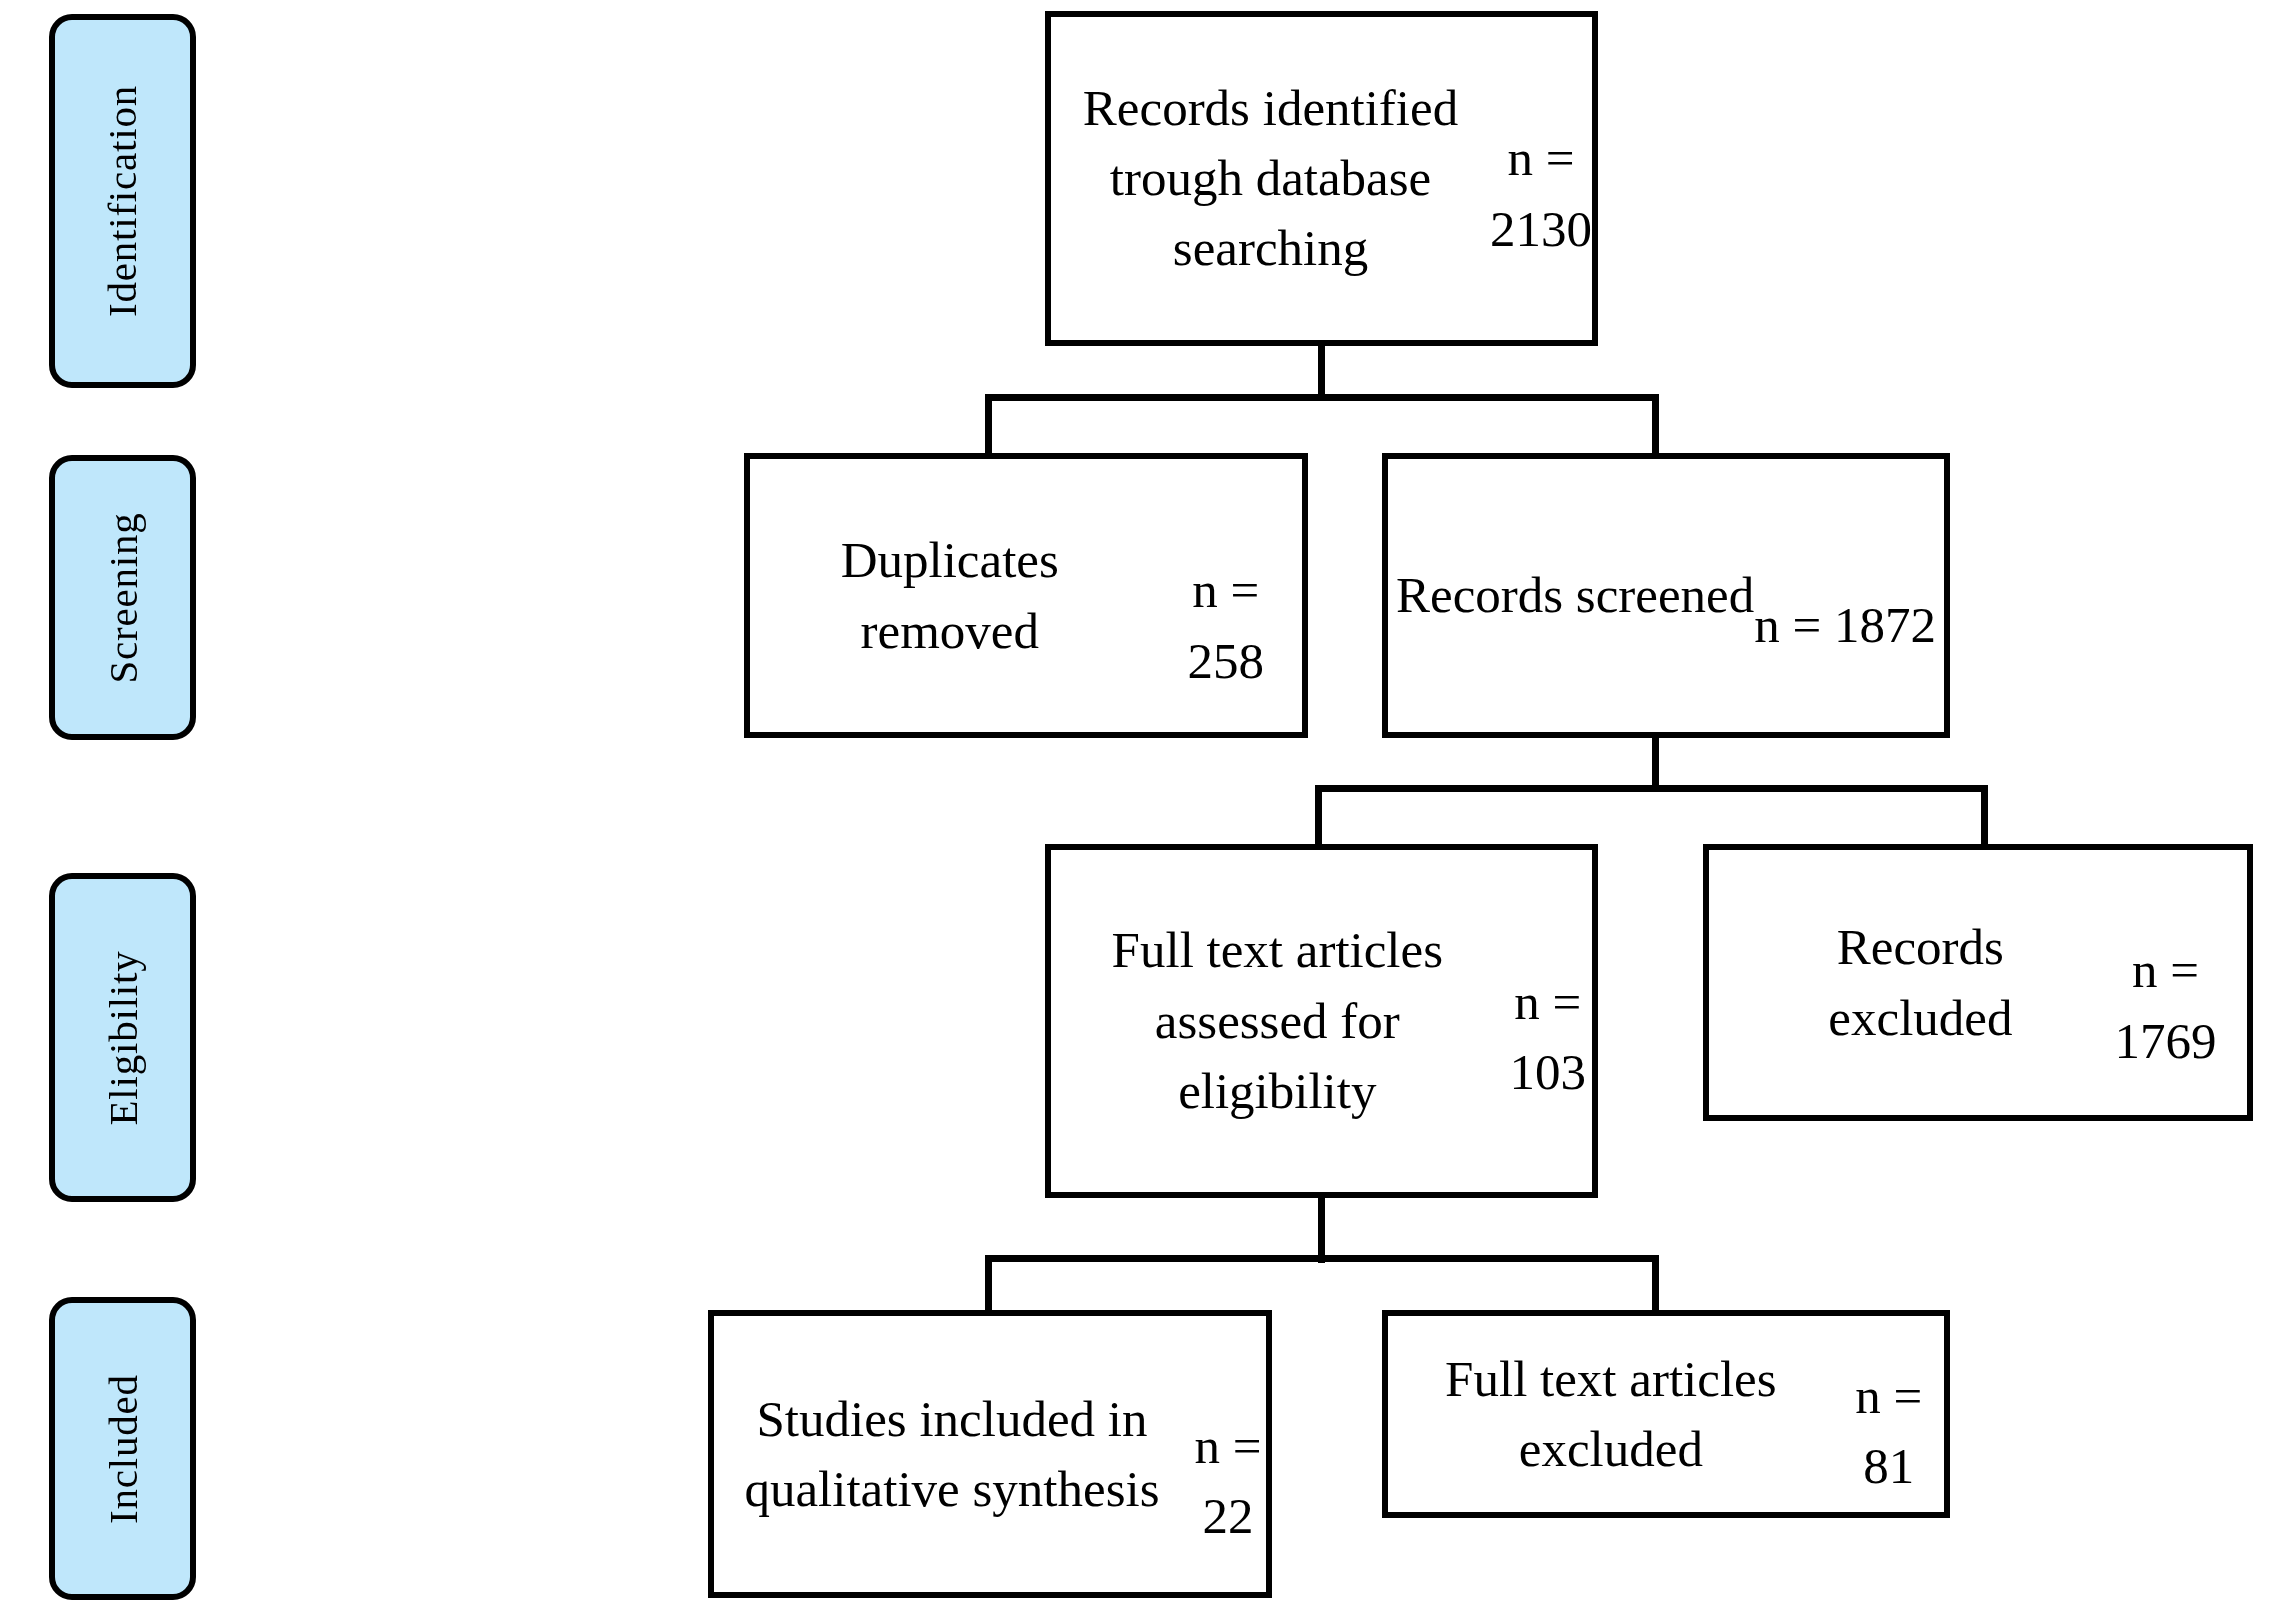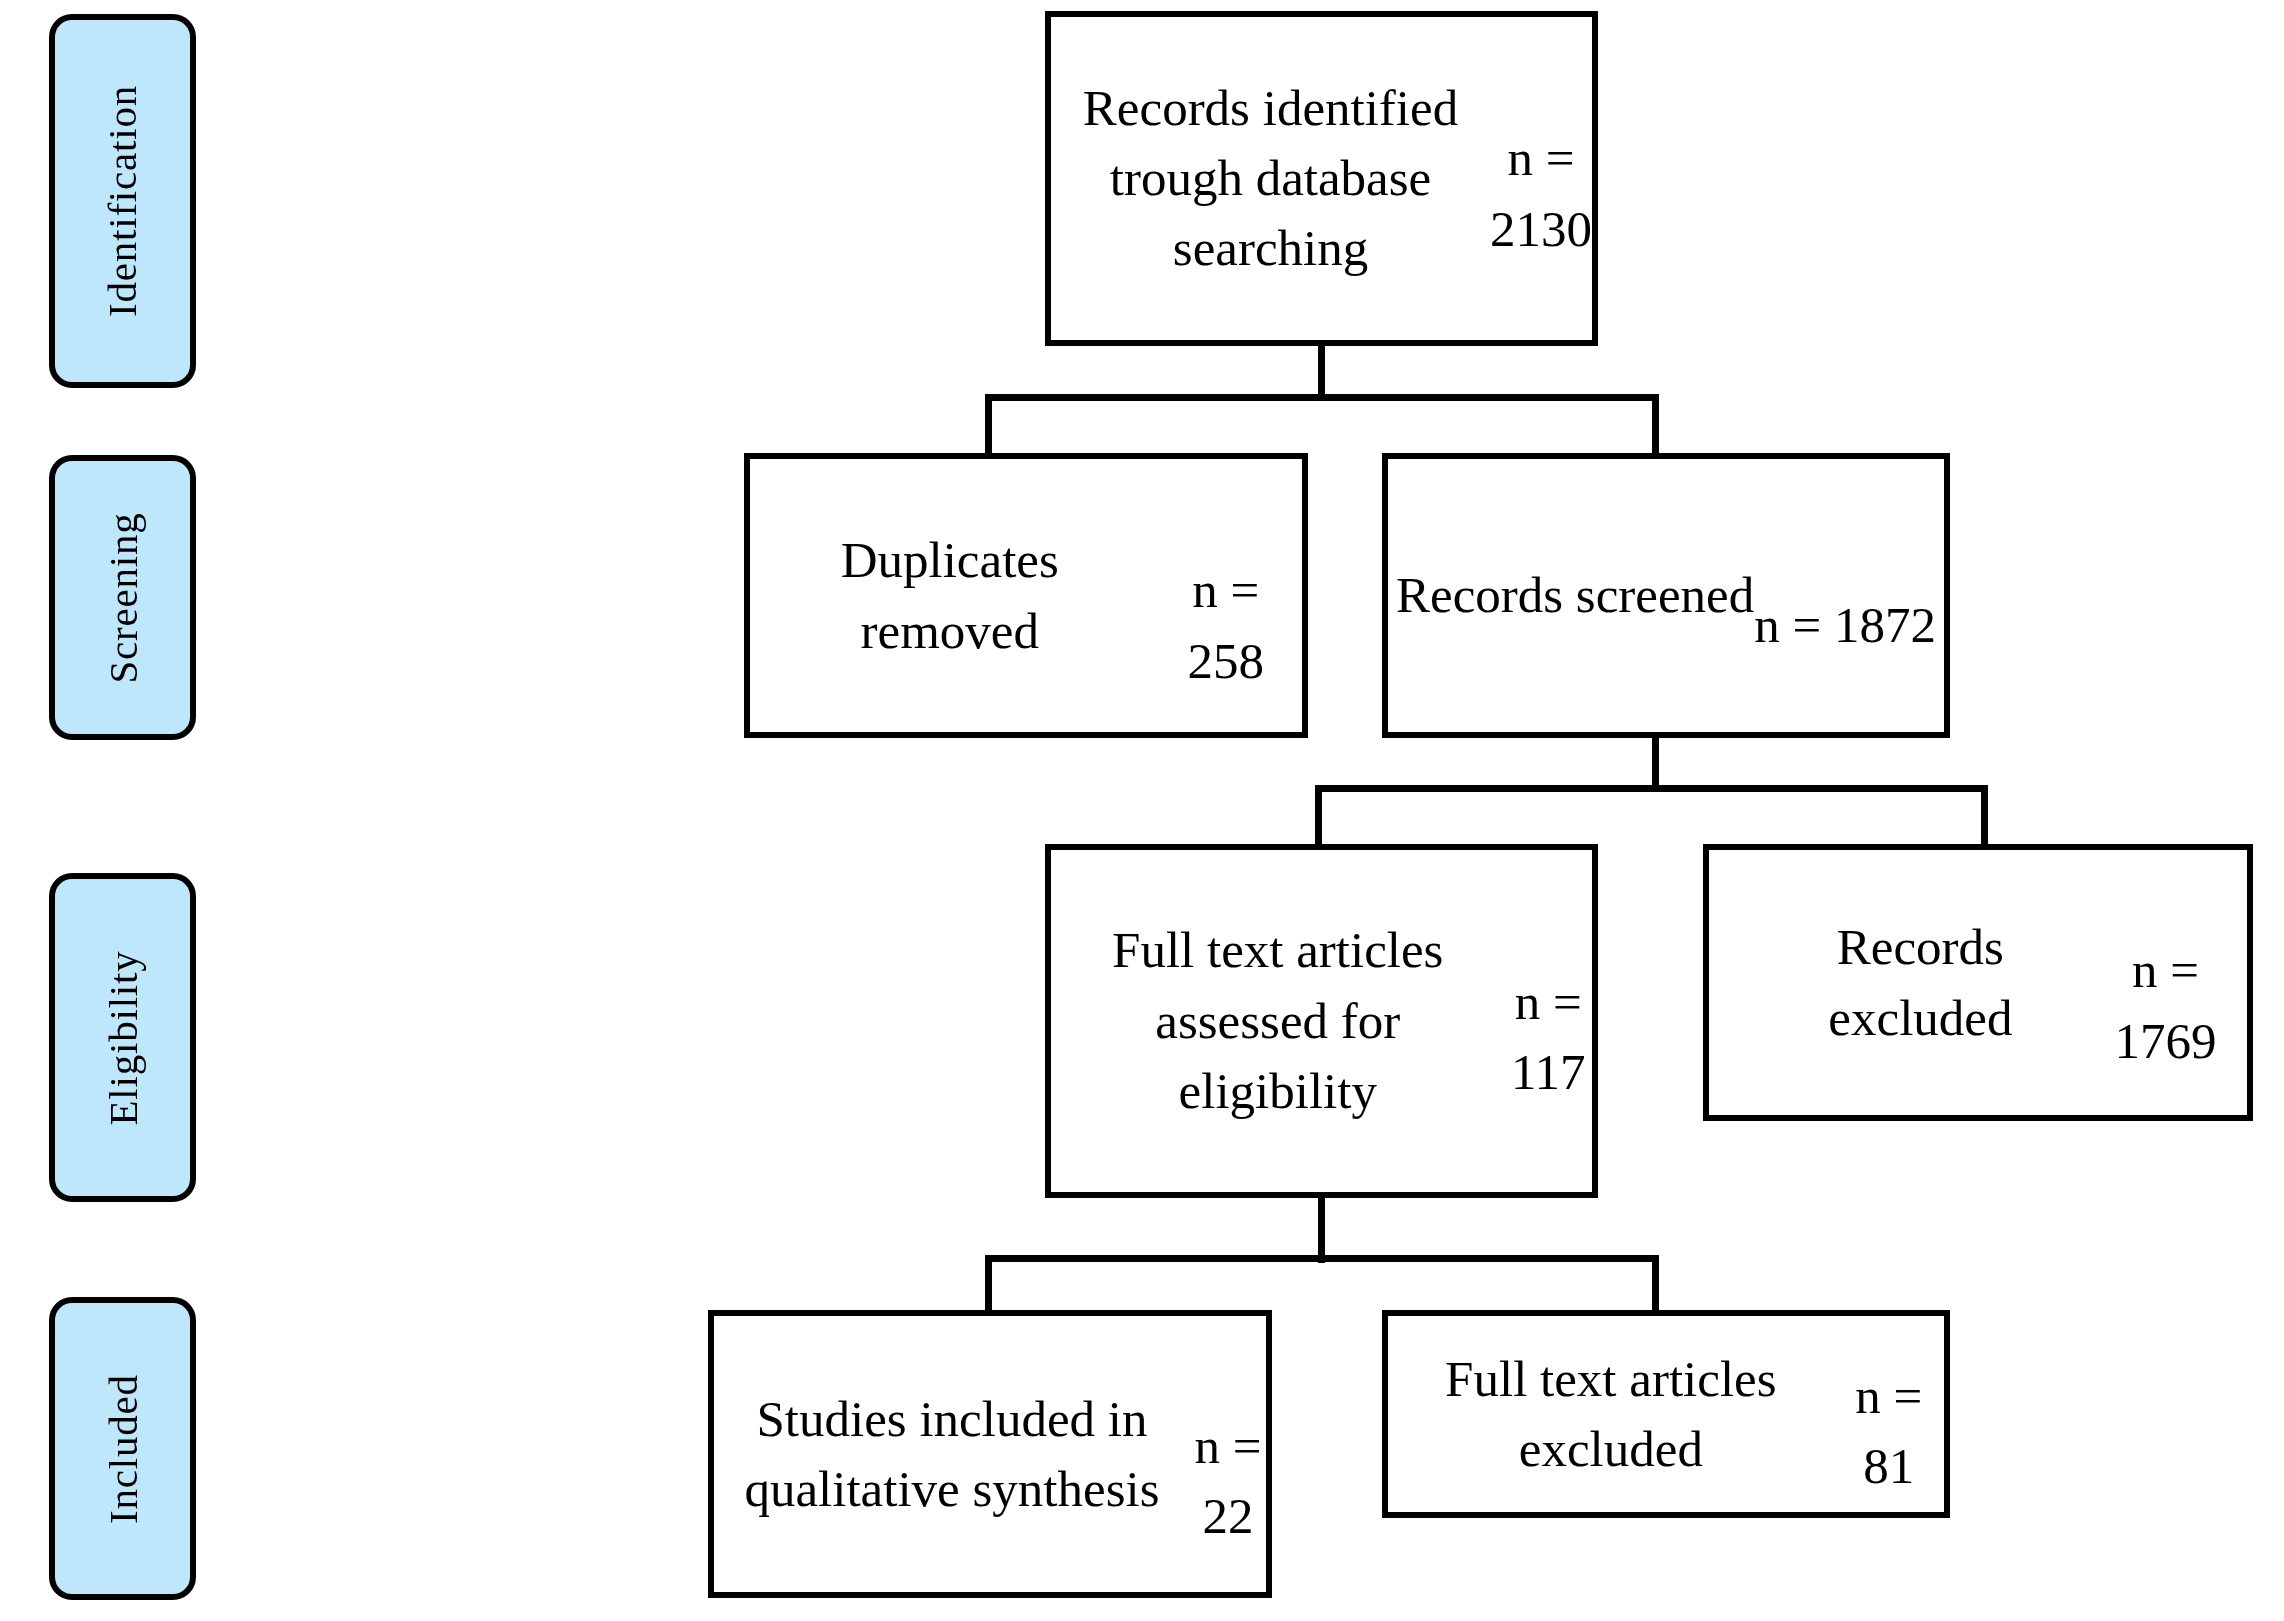--- a/index.html
+++ b/index.html
@@ -132,21 +132,21 @@
     <span class="box-n">n = 258</span>
   </div>
 
   <div class="flow-box" id="box-records-screened">
     <span class="box-label">Records screened</span>
     <span class="box-n">n = 1872</span>
   </div>
 
   <div class="flow-box" id="box-fulltext-assessed">
     <span class="box-label">Full text articles assessed for eligibility</span>
-    <span class="box-n">n = 117</span>
+    <span class="box-n">n = 103</span>
   </div>
 
   <div class="flow-box" id="box-records-excluded">
     <span class="box-label">Records excluded</span>
     <span class="box-n">n = 1769</span>
   </div>
 
   <div class="flow-box" id="box-studies-included">
     <span class="box-label">Studies included in qualitative synthesis</span>
     <span class="box-n">n = 22</span>

